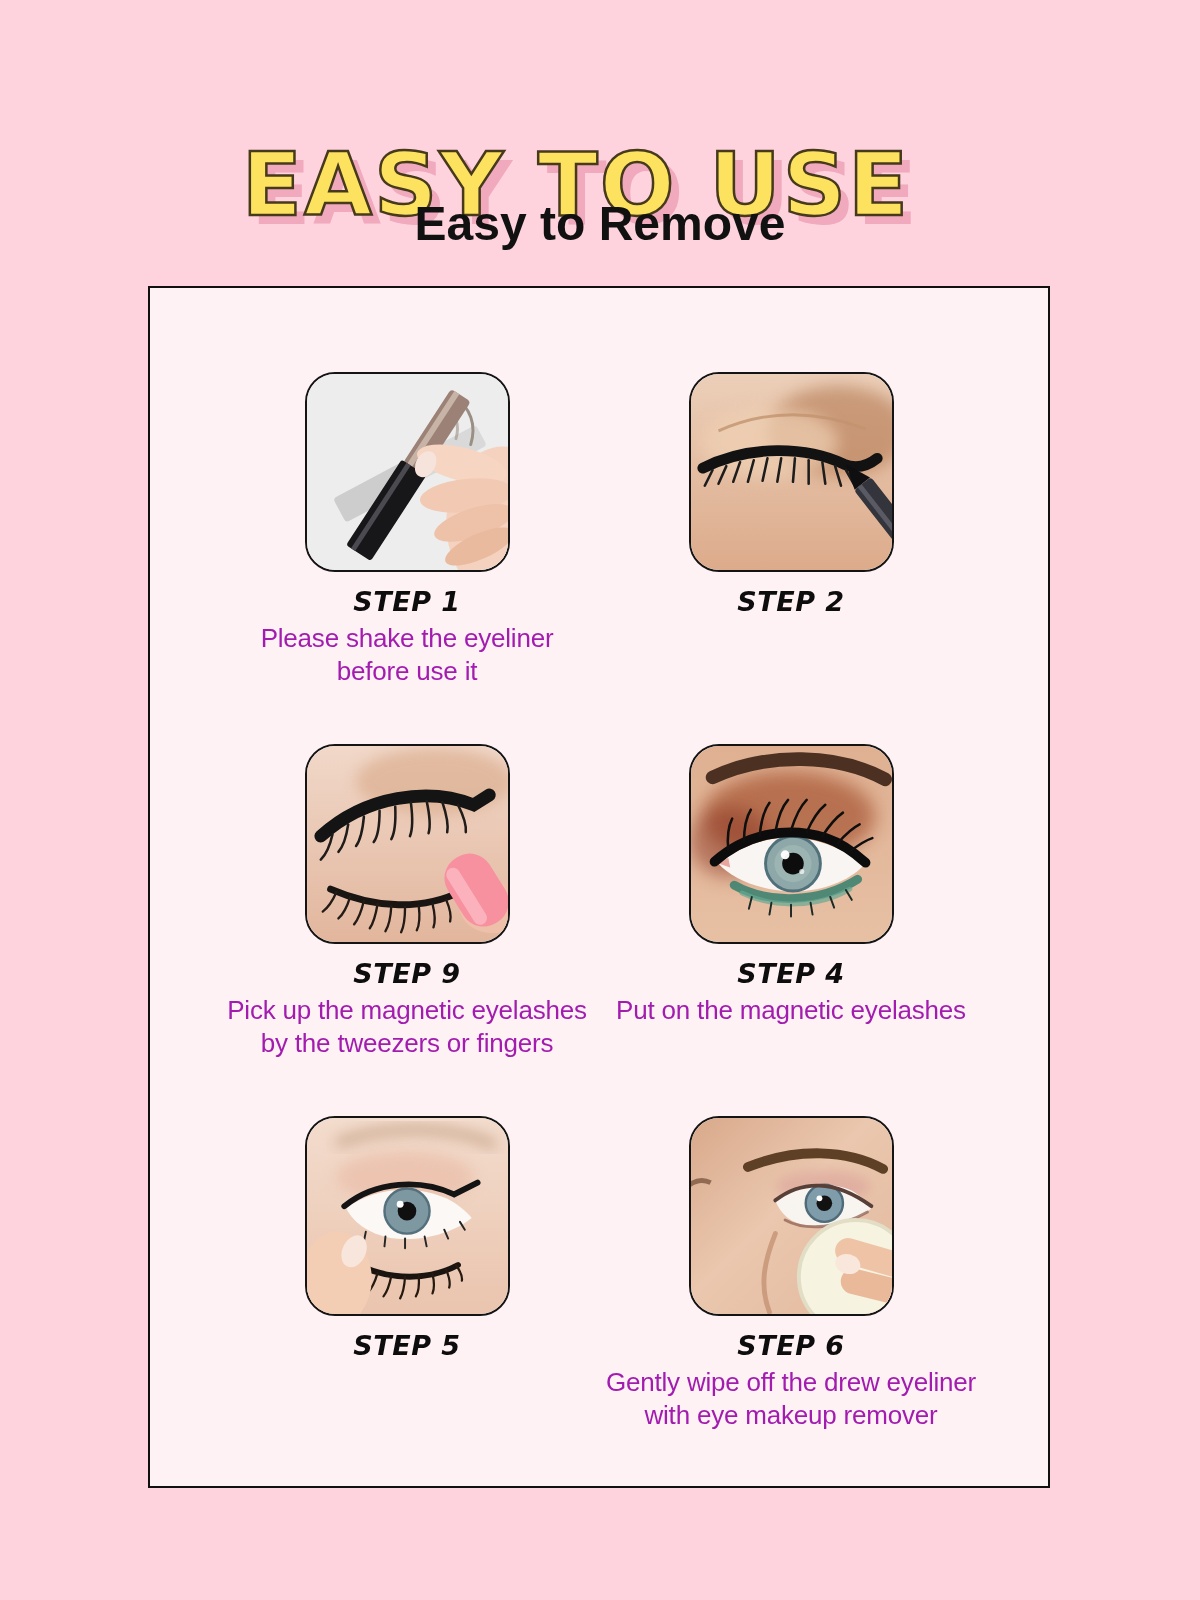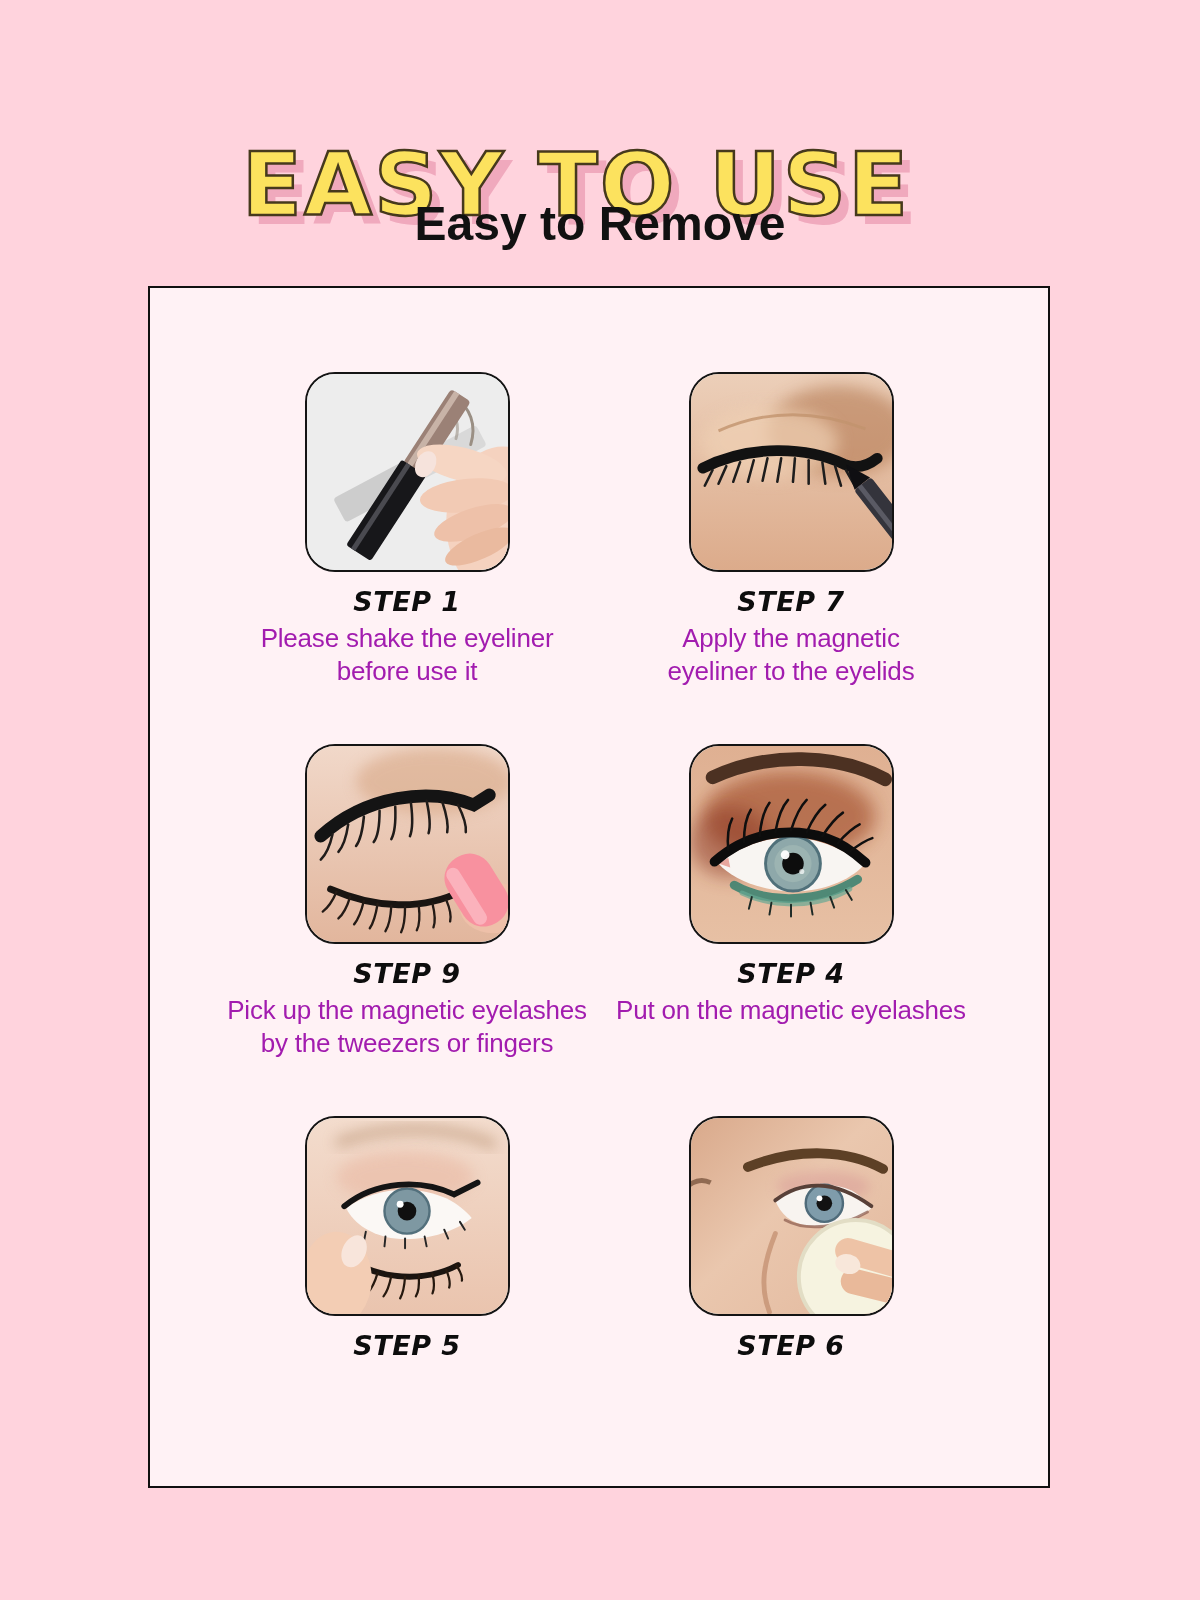--- a/index.html
+++ b/index.html
@@ -126,23 +126,21 @@
             </g>
           </g>
 
           <g transform="rotate(-38 158 92)">
             <polygon points="158,92 149,118 169,118" fill="#0f0f12"></polygon>
             <rect x="148" y="118" width="22" height="90" rx="4" fill="#34343c"></rect>
             <rect x="153" y="118" width="5" height="90" fill="#5a5a64"></rect>
           </g>
         </svg>
       </div>
-      <div class="step-label">STEP 7</div>
-      <div class="step-caption">Apply the magnetic
-eyeliner to the eyelids</div>
+      <div class="step-label">STEP 2</div>
     </div>
 
     <div class="step-cell">
       <div class="step-image">
         <svg viewBox="0 0 205 200" width="201" height="196">
           <defs>
             <linearGradient id="sk3" x1="0" y1="0" x2="0" y2="1">
               <stop offset="0" stop-color="#f1d8c9"></stop>
                 <stop offset="1" stop-color="#e2b69d"></stop>
             </linearGradient>
@@ -342,16 +340,18 @@
 
           <g>
             <circle cx="168" cy="162" r="58" fill="#f6f3e0" stroke="#e2ddc5" stroke-width="4"></circle>
             <rect x="146" y="130" width="80" height="26" rx="13" fill="#eec3a6" transform="rotate(16 186 143)"></rect>
             <rect x="152" y="160" width="78" height="26" rx="13" fill="#e9b99a" transform="rotate(14 191 173)"></rect>
             <ellipse cx="160" cy="149" rx="13" ry="10" fill="#f8e7da" transform="rotate(16 160 149)"></ellipse>
           </g>
         </svg>
       </div>
       <div class="step-label">STEP 6</div>
+      <div class="step-caption">Gently wipe off the drew eyeliner
+with eye makeup remover</div>
     </div>
 
   </div>
 </div>
 
 </body></html>

